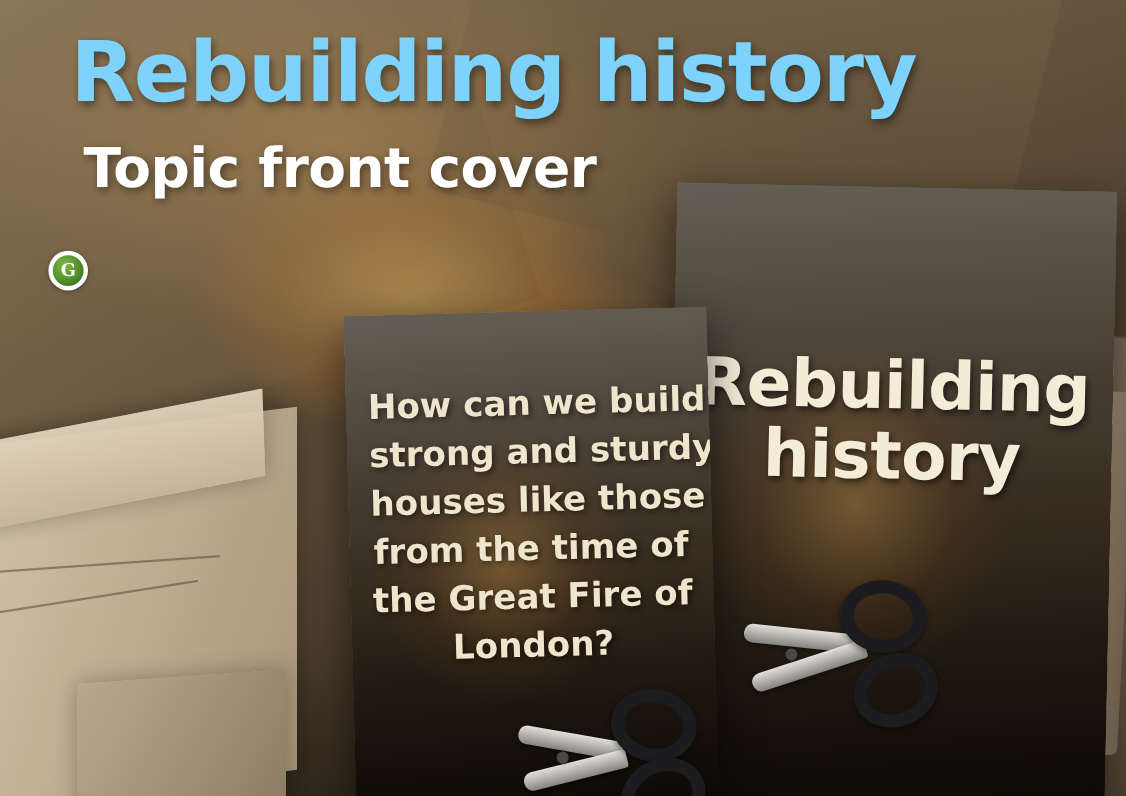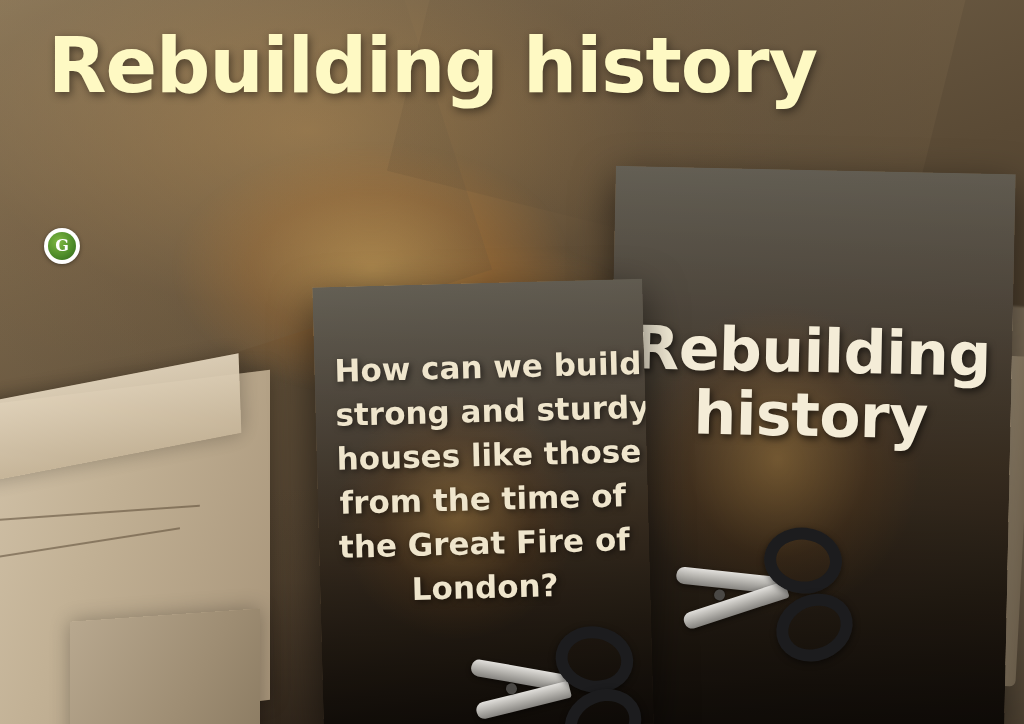--- a/index.html
+++ b/index.html
@@ -209,23 +209,23 @@
     position: absolute;
     width: 11px; height: 11px;
     border-radius: 50%;
     background: #4a4845;
     box-shadow: 0 0 3px rgba(0,0,0,0.6);
   }
 
   
   .headline {
     position: absolute;
-    left: 48px;
+    left: 64px;
     top: 28px;
-    color: #fef9c3;
+    color: #7dd3fc;
     font-family: "DejaVu Sans", sans-serif;
     font-weight: bold;
     font-size: 76px;
     line-height: 1;
     letter-spacing: -1px;
     text-shadow: 2px 3px 8px rgba(0,0,0,0.45);
   }
   .subheadline {
     position: absolute;
     left: 76px;
@@ -352,20 +352,21 @@
 
   <div class="scissors" style="left:560px; top:648px; transform: rotate(-6deg);">
     <div class="sc-blade" style="left:-92px; top:14px; transform: rotate(16deg); width:96px;"></div>
     <div class="sc-blade" style="left:-90px; top:40px; transform: rotate(-8deg); width:96px;"></div>
     <div class="sc-ring" style="left:-6px; top:-18px; transform: rotate(16deg);"></div>
     <div class="sc-ring" style="left:-4px; top:46px; transform: rotate(-16deg);"></div>
     <div class="sc-pivot" style="left:-58px; top:30px;"></div>
   </div>
 
   <div class="headline">Rebuilding history</div>
+  <div class="subheadline">Topic front cover</div>
 
   <div class="brand">
     <div class="brand-logo">
       <div class="inner">G</div>
     </div>
   </div>
 
 </div>
 
 </body></html>

